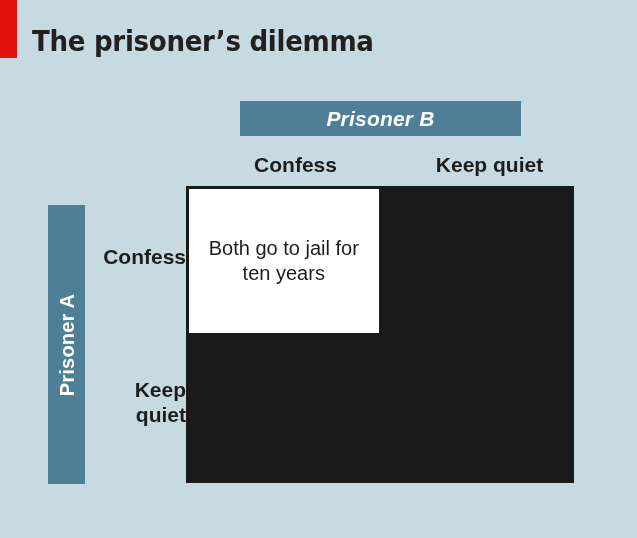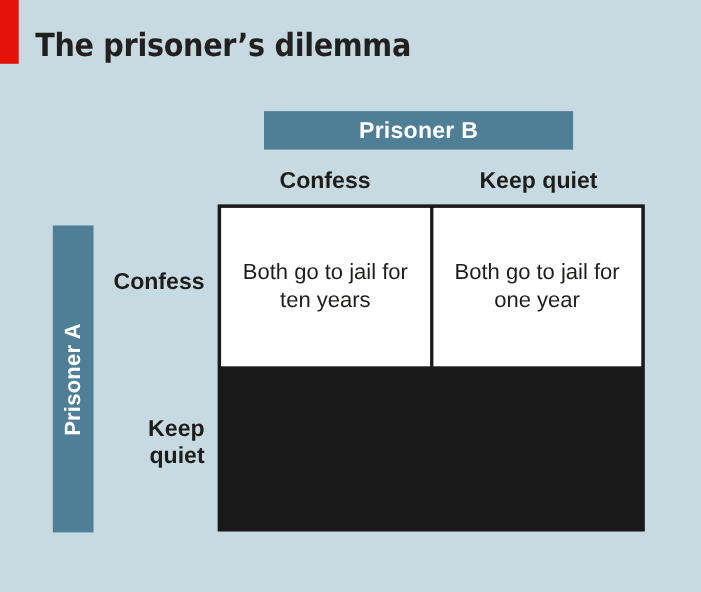--- a/index.html
+++ b/index.html
@@ -56,20 +56,21 @@
     height: 35px;
     background: #4e7f96;
     color: #ffffff;
     display: flex;
     align-items: center;
     justify-content: center;
     font-size: 21px;
     font-weight: bold;
     letter-spacing: 0.2px;
     box-sizing: border-box;
+    font-style: italic;
   }
 
   
   .row-group-band {
     position: absolute;
     left: 48px;
     top: 205px;
     width: 37px;
     height: 279px;
     background: #4e7f96;
@@ -113,21 +114,21 @@
     line-height: 25px;
     font-weight: bold;
     color: #1d1d1b;
   }
   .row-header.r0 { top: 244px; }
   .row-header.r1 { top: 377px; }
 
   
   .matrix {
     position: absolute;
-    left: 198px;
+    left: 186px;
     top: 186px;
     width: 388px;
     height: 297px;
     border: 3px solid #1a1a1a;
     box-sizing: border-box;
     background: #1a1a1a;
     display: grid;
     grid-template-columns: 1fr 1fr;
     grid-template-rows: 1fr 1fr;
     gap: 3px;
@@ -168,18 +169,15 @@
     <span class="vertical-text">Prisoner A</span>
   </div>
 
   <div class="row-header r0">Confess</div>
   <div class="row-header r1">Keep quiet</div>
 
   <div class="matrix">
     <div class="cell">
       <span class="cell-text">Both go to jail for ten years</span>
     </div>
-    <div class="cell">
-      <span class="cell-text">Both go to jail for one year</span>
-    </div>
   </div>
 
 </div>
 
 </body></html>

